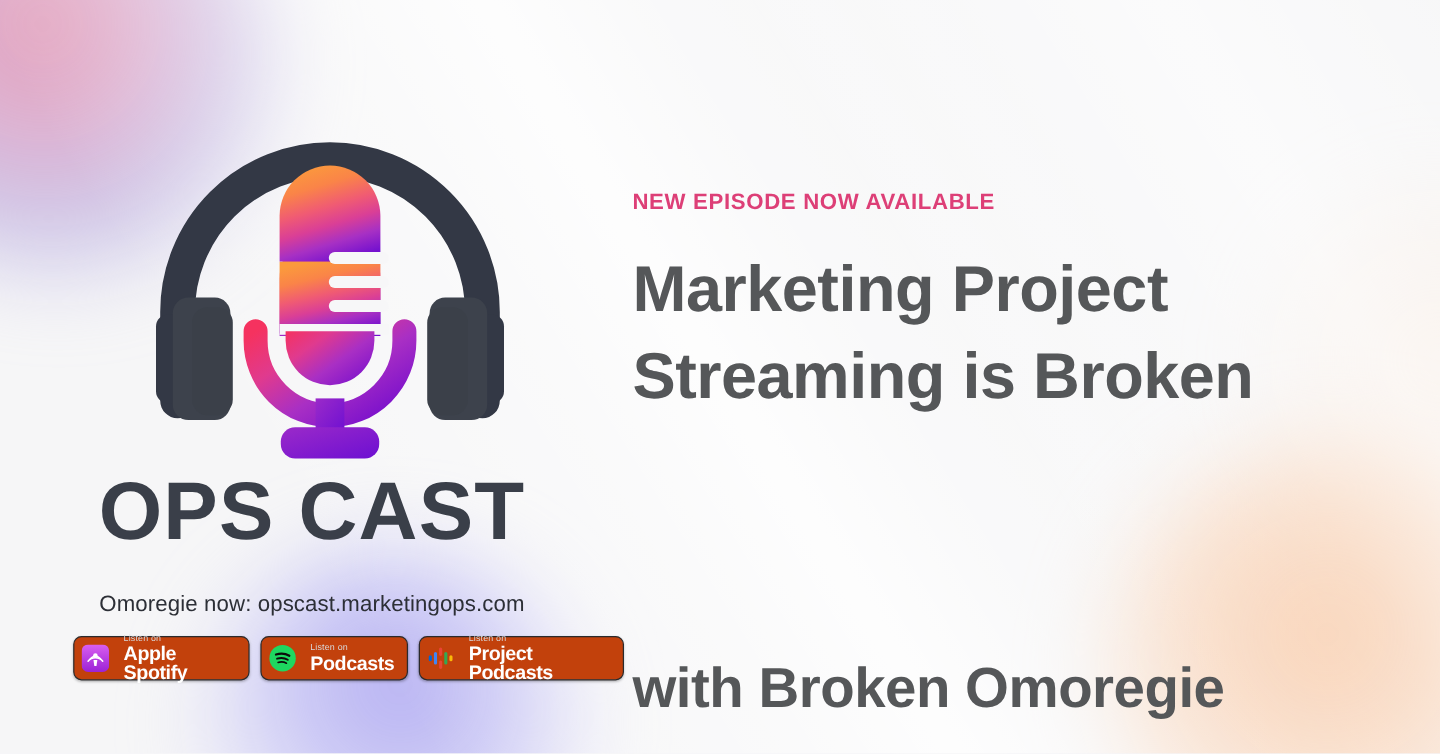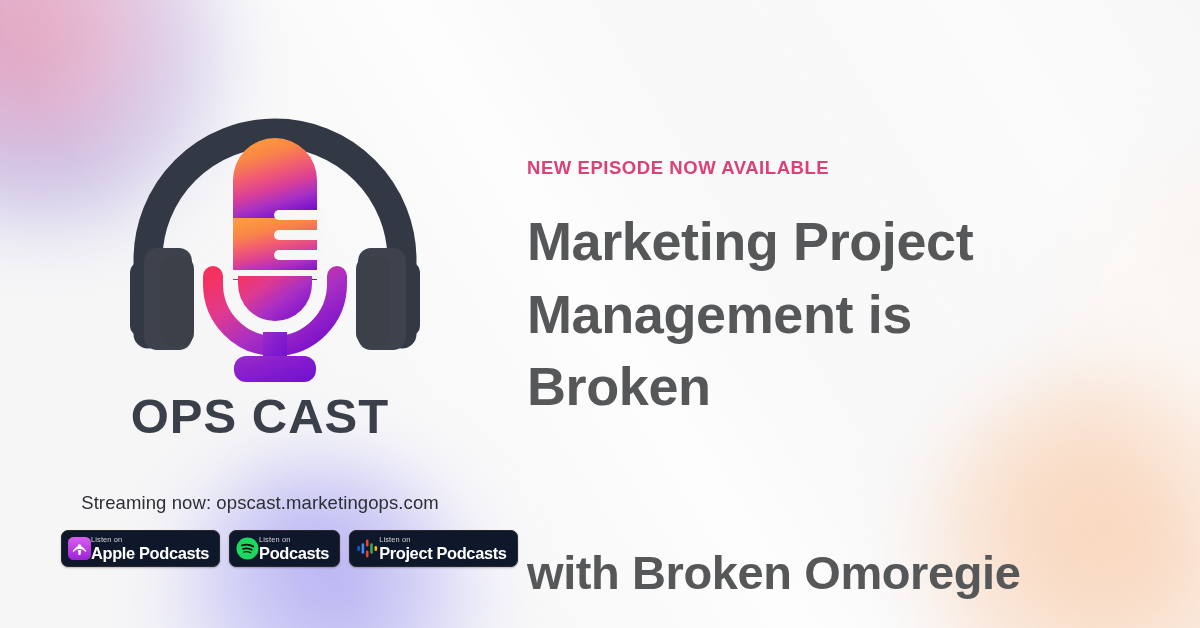--- a/index.html
+++ b/index.html
@@ -75,41 +75,41 @@
   #stage { position:absolute; inset:0; }
 
   
   #left-col { position:absolute; left:0; top:0; width:520px; height:628px; }
 
   #logo-mark { position:absolute; left:122px; top:84px; width:306px; height:306px; }
 
   #show-title {
     position:absolute; left:0; top:392px; width:520px;
     text-align:center;
-    font-size:49px; font-weight:bold; letter-spacing:1px;
+    font-size:68px; font-weight:bold; letter-spacing:1px;
     color:#3a3f49; line-height:1;
     white-space:nowrap;
   }
 
   #streaming-line {
     position:absolute; left:0; top:492px; width:520px;
     text-align:center;
     font-size:18.5px; color:#2c2f36; letter-spacing:0.1px;
   }
 
   #badge-row {
     position:absolute; left:61px; top:530px;
     display:flex; gap:9px; align-items:center;
   }
   .badge {
     height:37px; border-radius:7px;
-    background:#0f172a;
+    background:#c2410c;
     border:1.2px solid #2a2a2c;
     display:flex; align-items:center;
-    padding:0 10px 0 6px; gap:0;
+    padding:0 10px 0 6px; gap:12px;
     box-shadow:0 1px 2px rgba(0,0,0,0.25);
   }
   .badge-ico { width:23px; height:23px; flex:0 0 auto; display:block; }
   .badge-txt { display:flex; flex-direction:column; justify-content:center; line-height:1; }
   .badge-small {
     color:#d8d8da; font-size:7.4px; letter-spacing:0.15px;
     margin-bottom:1.5px;
   }
   .badge-big {
     color:#ffffff; font-size:16.4px; font-weight:bold; letter-spacing:-0.35px;
@@ -196,21 +196,21 @@
         <path d="M116 192 L116 200 A37 37 0 0 0 190 200 L190 192" fill="url(#cradleGrad)"></path>
 
         <rect x="141" y="248" width="24" height="30" fill="url(#baseGrad)"></rect>
 
         <rect x="112" y="272" width="82" height="26" rx="12" fill="url(#baseGrad)"></rect>
       </svg>
     </div>
 
     <div id="show-title">OPS CAST</div>
 
-    <div id="streaming-line">Streaming now: opscast.marketingops.com</div>
+    <div id="streaming-line">Omoregie now: opscast.marketingops.com</div>
 
     <div id="badge-row">
 
       <a class="badge">
         <span class="badge-ico">
           <svg viewBox="0 0 23 23" width="23" height="23">
             <defs>
               <linearGradient id="apGrad" x1="0" y1="0" x2="0" y2="1">
                 <stop offset="0%" stop-color="#d95ff0"></stop>
                 <stop offset="100%" stop-color="#9b22d6"></stop>
@@ -218,21 +218,21 @@
             </defs>
             <rect width="23" height="23" rx="5.5" fill="url(#apGrad)"></rect>
             <circle cx="11.5" cy="9.2" r="1.9" fill="#fff"></circle>
             <path d="M9.9 13.1 h3.2 l-0.7 5.0 h-1.8 z" fill="#fff"></path>
             <path d="M7.3 12.0 a5.4 5.4 0 0 1 8.4 0" fill="none" stroke="#fff" stroke-width="1.3" stroke-linecap="round"></path>
             <path d="M5.4 14.0 a7.9 7.9 0 0 1 12.2 0" fill="none" stroke="#fff" stroke-width="1.3" stroke-linecap="round"></path>
           </svg>
         </span>
         <span class="badge-txt">
           <span class="badge-small">Listen on</span>
-          <span class="badge-big">Apple Podcasts</span>
+          <span class="badge-big">Apple Spotify</span>
         </span>
       </a>
 
       <a class="badge">
         <span class="badge-ico">
           <svg viewBox="0 0 23 23" width="23" height="23">
             <circle cx="11.5" cy="11.5" r="11" fill="#1ed760"></circle>
             <path d="M6.0 8.4 c3.9 -1.2 8.0 -0.8 11.1 1.0" fill="none" stroke="#0b0b0b" stroke-width="1.9" stroke-linecap="round"></path>
             <path d="M6.9 11.9 c3.1 -0.9 6.4 -0.6 8.9 0.9" fill="none" stroke="#0b0b0b" stroke-width="1.6" stroke-linecap="round"></path>
             <path d="M7.7 15.0 c2.4 -0.7 5.0 -0.5 7.0 0.7" fill="none" stroke="#0b0b0b" stroke-width="1.3" stroke-linecap="round"></path>
@@ -259,17 +259,17 @@
           <span class="badge-small">Listen on</span>
           <span class="badge-big">Project Podcasts</span>
         </span>
       </a>
 
     </div>
   </div>
 
   <div id="right-col">
     <div id="eyebrow">NEW EPISODE NOW AVAILABLE</div>
-    <h1 id="headline">Marketing Project Management is Broken</h1>
+    <h1 id="headline">Marketing Project Streaming is Broken</h1>
     <div id="guest">with Broken Omoregie</div>
   </div>
 
 </div>
 
 </body></html>

